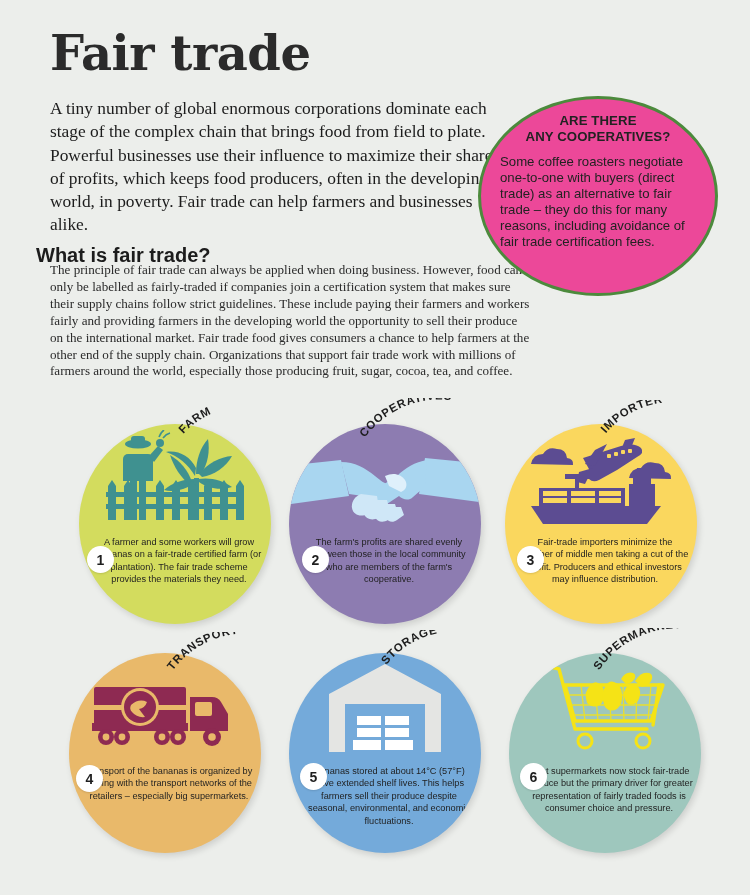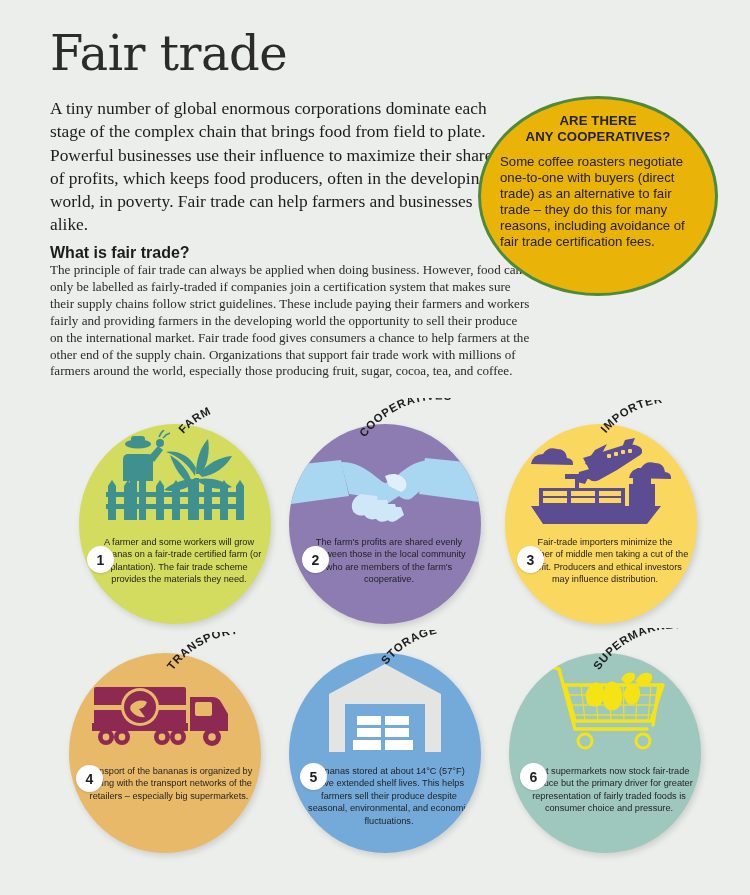--- a/index.html
+++ b/index.html
@@ -9,58 +9,58 @@
     font-family:"Liberation Serif", serif;
     overflow:hidden;
     position:relative;
   }
   .page{position:relative;width:750px;height:895px;}
 
   
   .title{
     position:absolute;left:50px;top:28px;
     font-family:"DejaVu Serif", serif;
-    font-weight:400;
+    font-weight:700;
     font-size:48px;
     letter-spacing:-0.5px;
     color:#2b2b2b;
     margin:0;
     line-height:1.05;
   }
   .intro{
     position:absolute;left:50px;top:97px;width:452px;
     font-family:"Liberation Serif", serif;
     font-size:17.4px;
     line-height:23.3px;
     color:#1c1c1c;
     margin:0;
   }
   .subhead{
-    position:absolute;left:50px;top:244px;
+    position:absolute;left:36px;top:244px;
     font-family:"Liberation Sans", sans-serif;
     font-weight:700;
-    font-size:16px;
+    font-size:20px;
     color:#1c1c1c;
     margin:0;
   }
   .body-copy{
     position:absolute;left:50px;top:262px;width:482px;
     font-family:"Liberation Serif", serif;
     font-size:13.1px;
     line-height:16.9px;
     color:#2a2a2a;
     margin:0;
   }
 
   
   .callout{
     position:absolute;left:478px;top:96px;
     width:240px;height:200px;
     border-radius:50%;
-    background:#eab308;
+    background:#ec4899;
     border:3px solid #4c8a3c;
     box-sizing:border-box;
     display:flex;flex-direction:column;
     align-items:center;justify-content:flex-start;
     padding-top:14px;
     overflow:hidden;
   }
   .callout-title{
     font-family:"Liberation Sans", sans-serif;
     font-weight:700;

